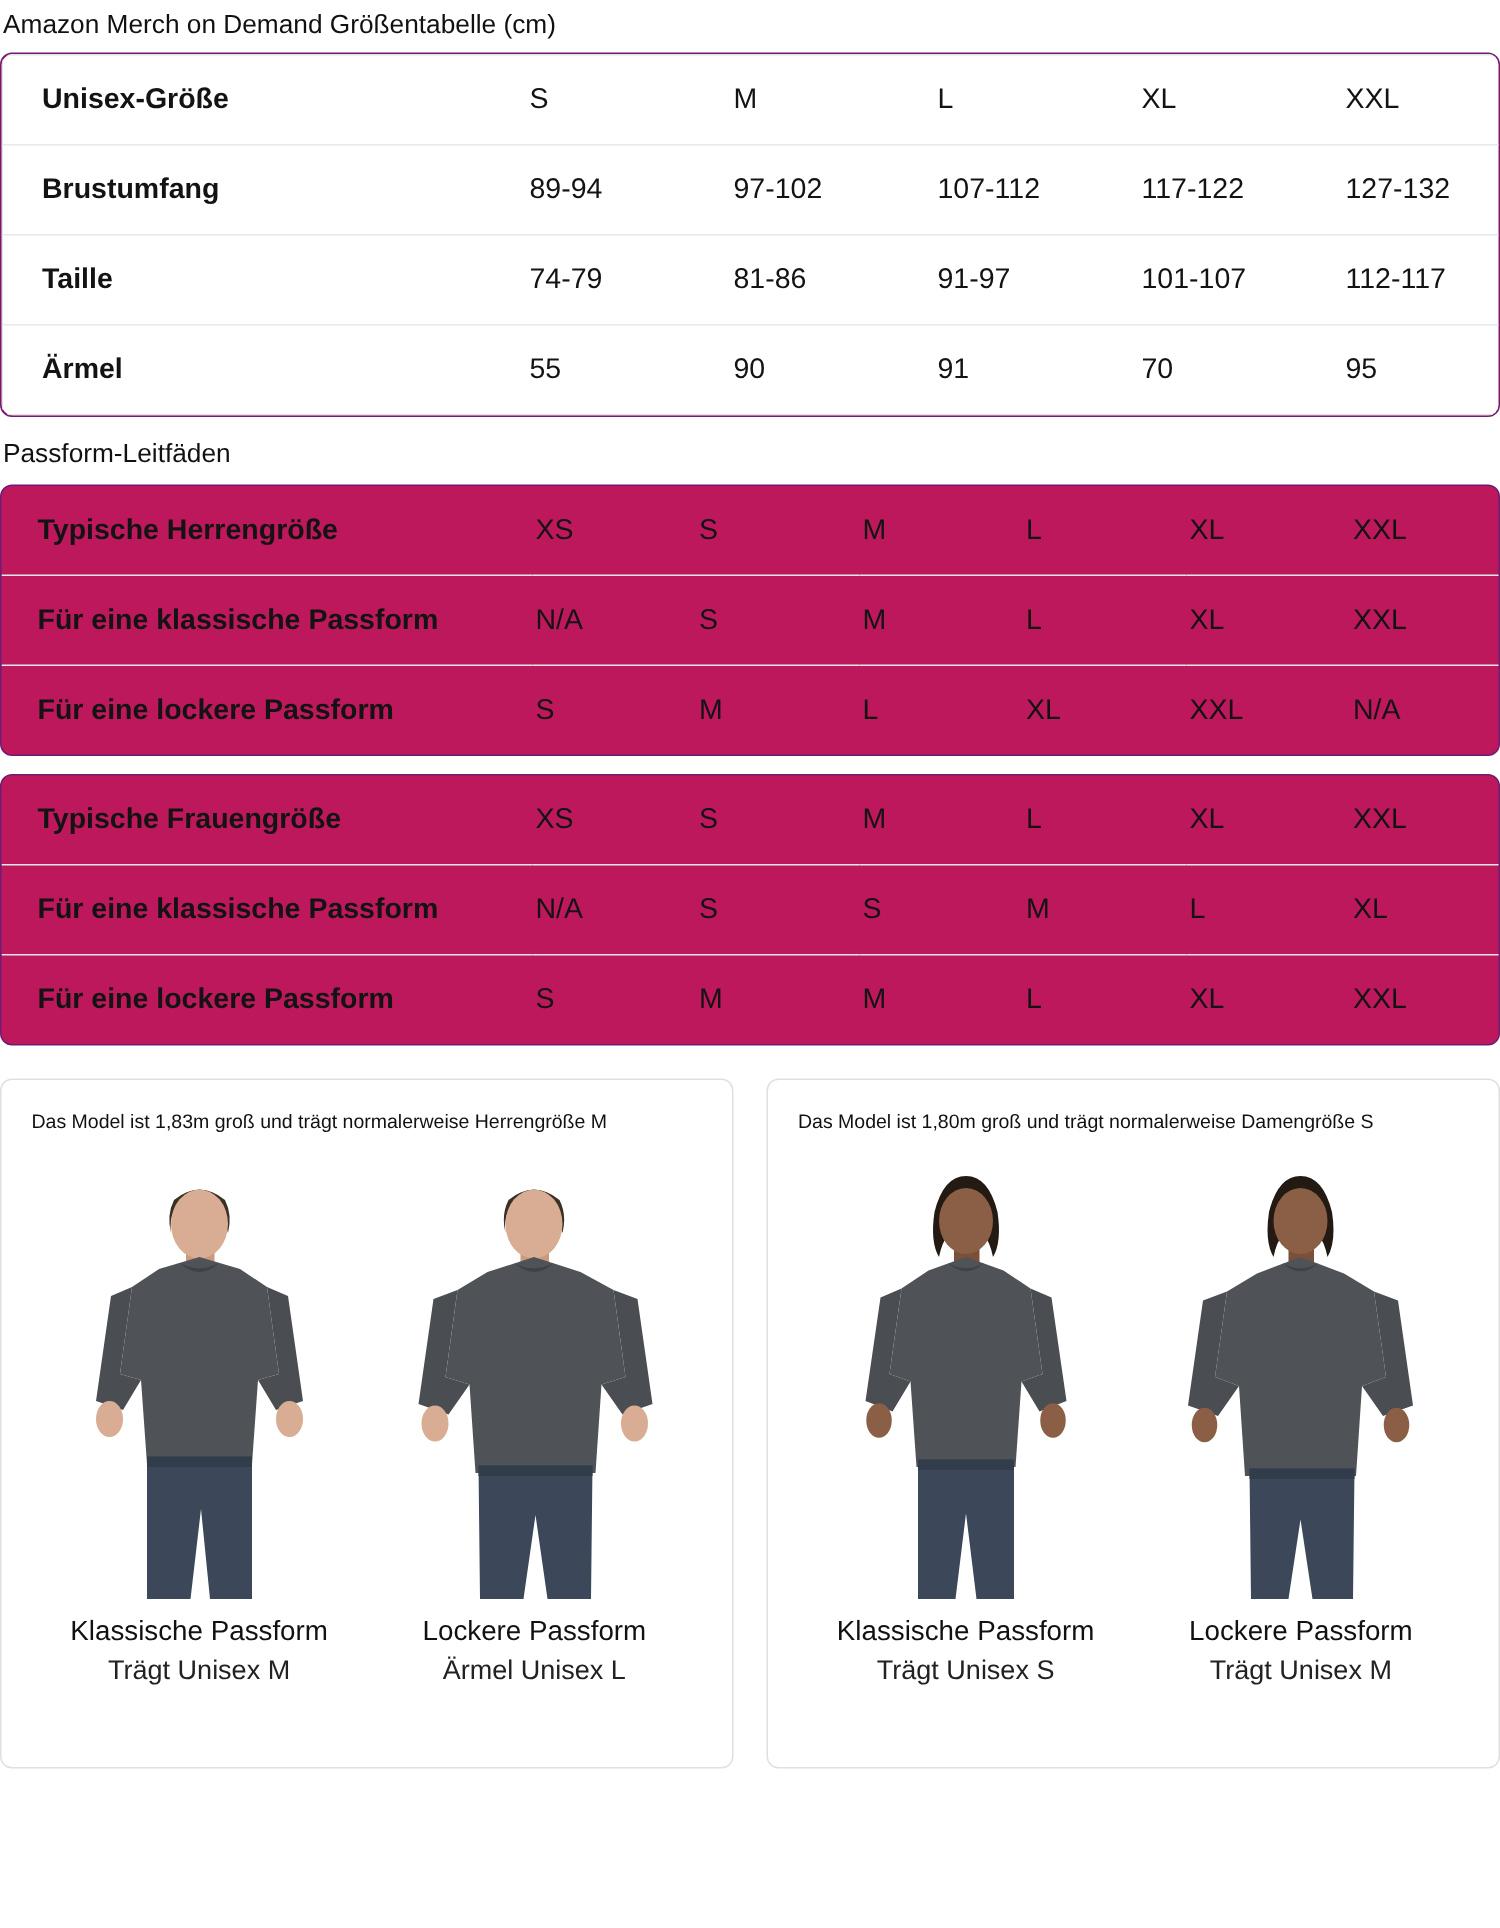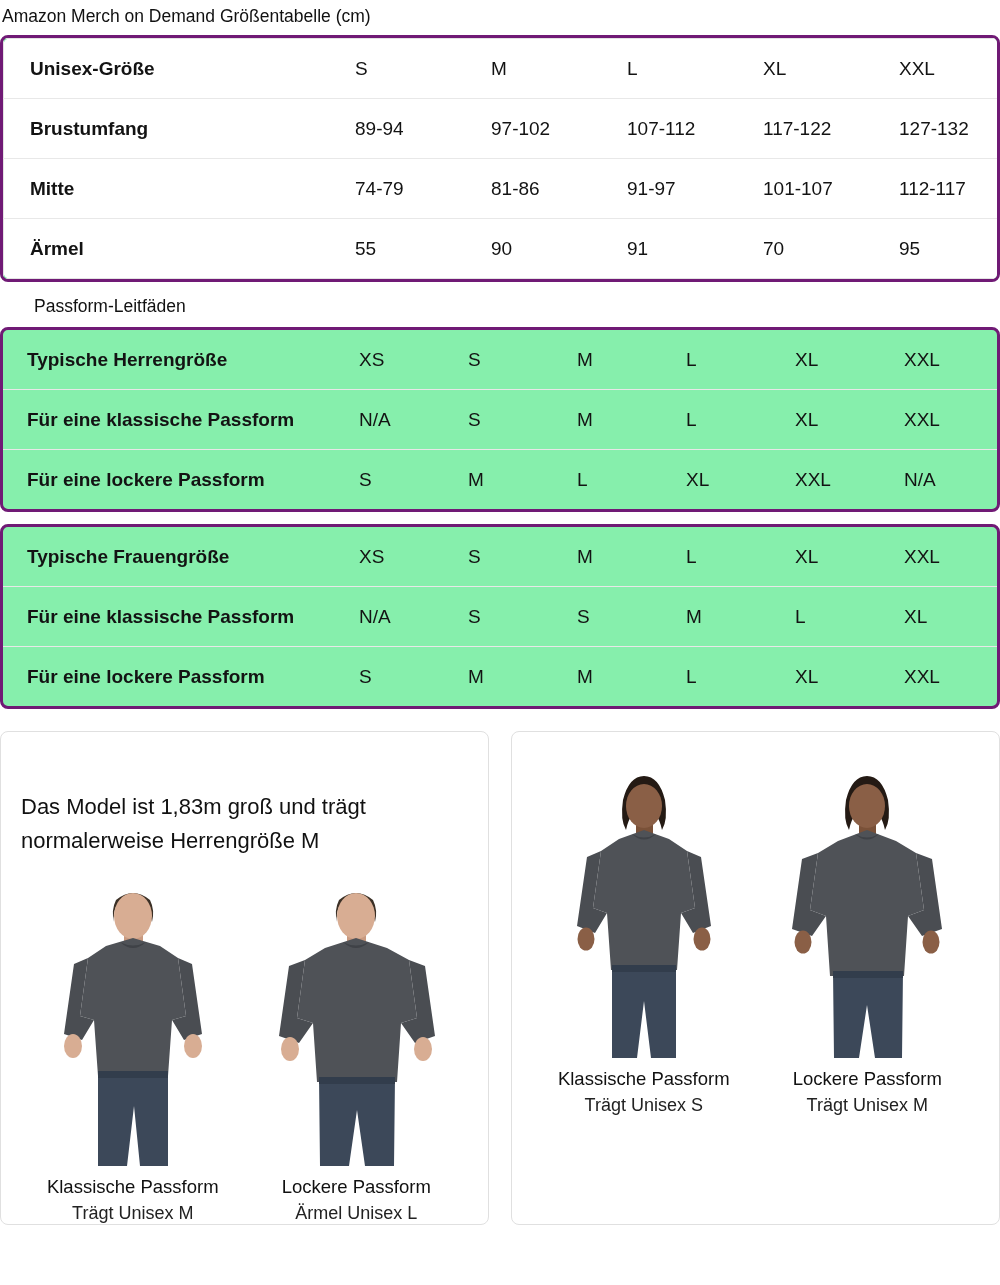--- a/index.html
+++ b/index.html
@@ -29,24 +29,24 @@
   }
   table.size-table {
     width: 998px;
     border-collapse: collapse;
     table-layout: fixed;
     border: 1px solid #e3e3e3;
     border-radius: 8px;
     background: #fff;
   }
   .table-wrap {
-    border: 3px solid #701a75;
+    border: 1px solid #701a75;
     border-radius: 8px;
     overflow: hidden;
-    background: #86efac;
+    background: #be185d;
   }
   table.size-table td {
     border-bottom: 1px solid #e8e8e8;
     padding: 0;
     height: 59px;
     vertical-align: middle;
     font-size: 19px;
     color: #131313;
   }
   table.size-table tr:last-child td {
@@ -63,21 +63,20 @@
   }
   .note {
     font-size: 17px;
     color: #222;
     padding: 12px 0 10px 2px;
   }
   .section-label {
     font-size: 17.5px;
     color: #111;
     padding: 14px 0 10px 2px;
-    margin-left: 32px;
   }
   table.fit-table {
     width: 100%;
     border-collapse: collapse;
     table-layout: fixed;
   }
   table.fit-table td {
     border-bottom: 1px solid #e8e8e8;
     height: 59px;
     vertical-align: middle;
@@ -109,24 +108,23 @@
     flex: 1;
     border: 1px solid #e0e0e0;
     border-radius: 8px;
     box-sizing: border-box;
     padding: 18px 20px 0 20px;
     min-height: 460px;
     position: relative;
     overflow: hidden;
   }
   .model-caption {
-    font-size: 22px;
+    font-size: 13px;
     line-height: 1.55;
     color: #111;
-    margin-top: 40px;
   }
   .figures {
     display: flex;
     justify-content: space-around;
     align-items: flex-end;
     margin-top: 8px;
     height: 300px;
   }
   .figure-col {
     width: 50%;
@@ -176,21 +174,21 @@
         </tr>
         <tr>
           <td class="rowhead">Brustumfang</td>
           <td class="val">89-94</td>
           <td class="val">97-102</td>
           <td class="val">107-112</td>
           <td class="val">117-122</td>
           <td class="val">127-132</td>
         </tr>
         <tr>
-          <td class="rowhead">Mitte</td>
+          <td class="rowhead">Taille</td>
           <td class="val">74-79</td>
           <td class="val">81-86</td>
           <td class="val">91-97</td>
           <td class="val">101-107</td>
           <td class="val">112-117</td>
         </tr>
         <tr>
           <td class="rowhead">Ärmel</td>
           <td class="val">55</td>
           <td class="val">90</td>
@@ -328,20 +326,21 @@
           <div class="fig-sub">Trägt Unisex M</div>
         </div>
         <div class="fig-label-col">
           <div class="fig-title">Lockere Passform</div>
           <div class="fig-sub">Ärmel Unisex L</div>
         </div>
       </div>
     </div>
 
     <div class="model-card">
+      <div class="model-caption">Das Model ist 1,80m groß und trägt normalerweise Damengröße S</div>
       <div class="figures">
 
         <div class="figure-col">
           <svg class="person" width="210" height="300" viewBox="0 0 210 300">
 
             <path d="M84 42 q6 -24 21 -24 q15 0 21 24 q3 20 -3 30 q-4 -20 -18 -22 q-14 2 -18 22 q-6 -10 -3 -30 z" fill="#241a14"></path>
             <rect x="97" y="62" width="17" height="19" fill="#7a5138"></rect>
             <ellipse cx="105" cy="48" rx="18" ry="22" fill="#8a5f46"></ellipse>
             <path d="M105 72 L80 81 L62 93 L54 150 L68 155 L72 212 L138 212 L142 155 L156 150 L148 93 L130 81 Z" fill="#4f5257"></path>
             <path d="M62 93 L48 99 L38 168 L56 175 L68 155 L54 150 Z" fill="#4a4d52"></path>

